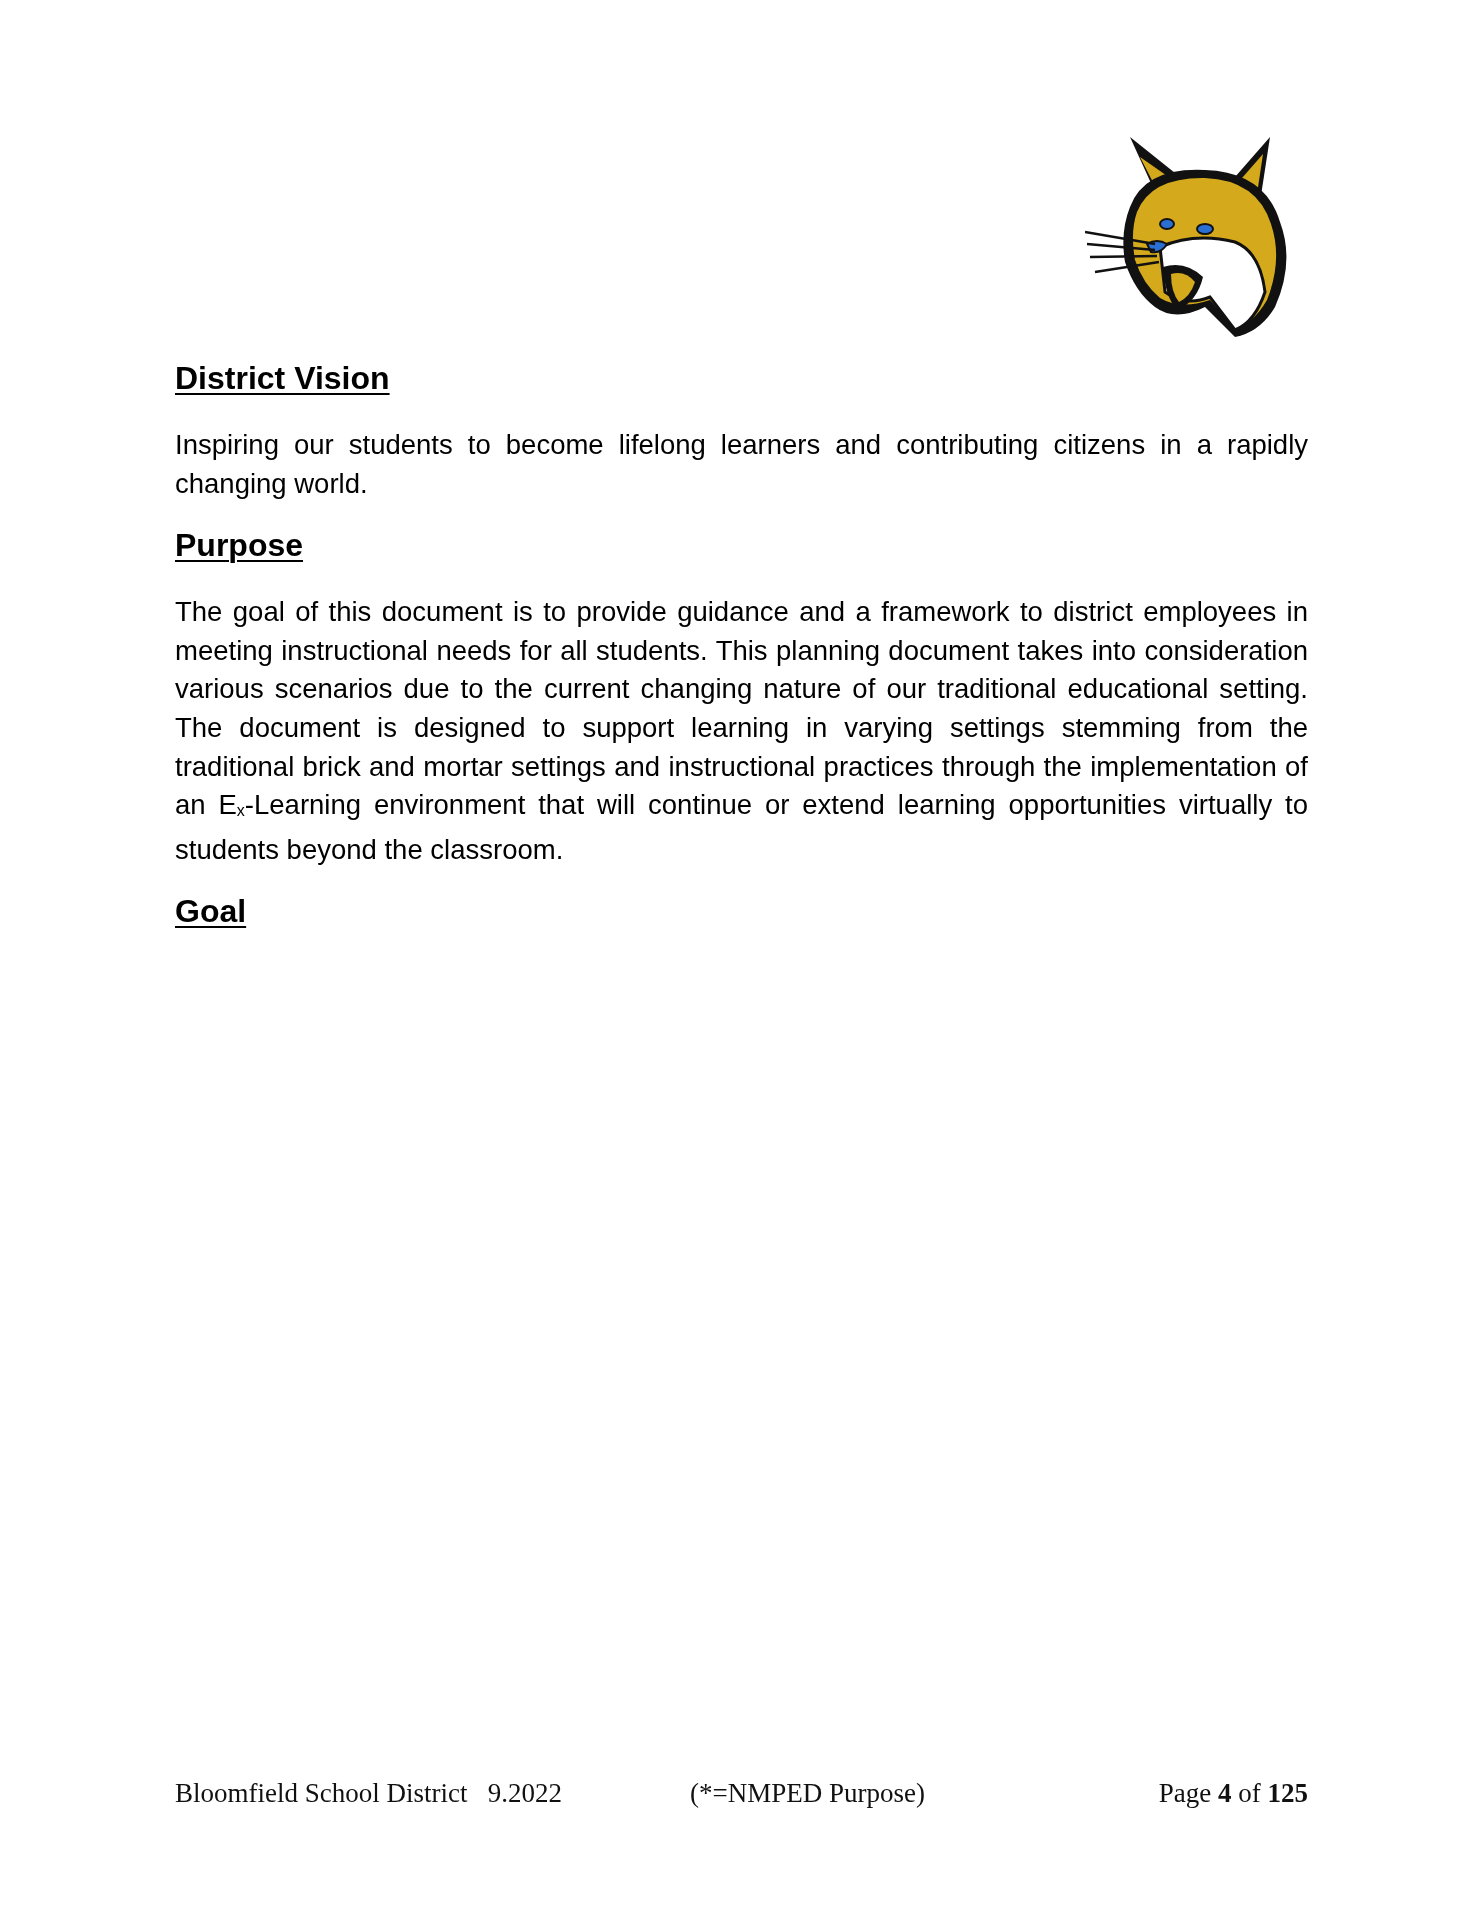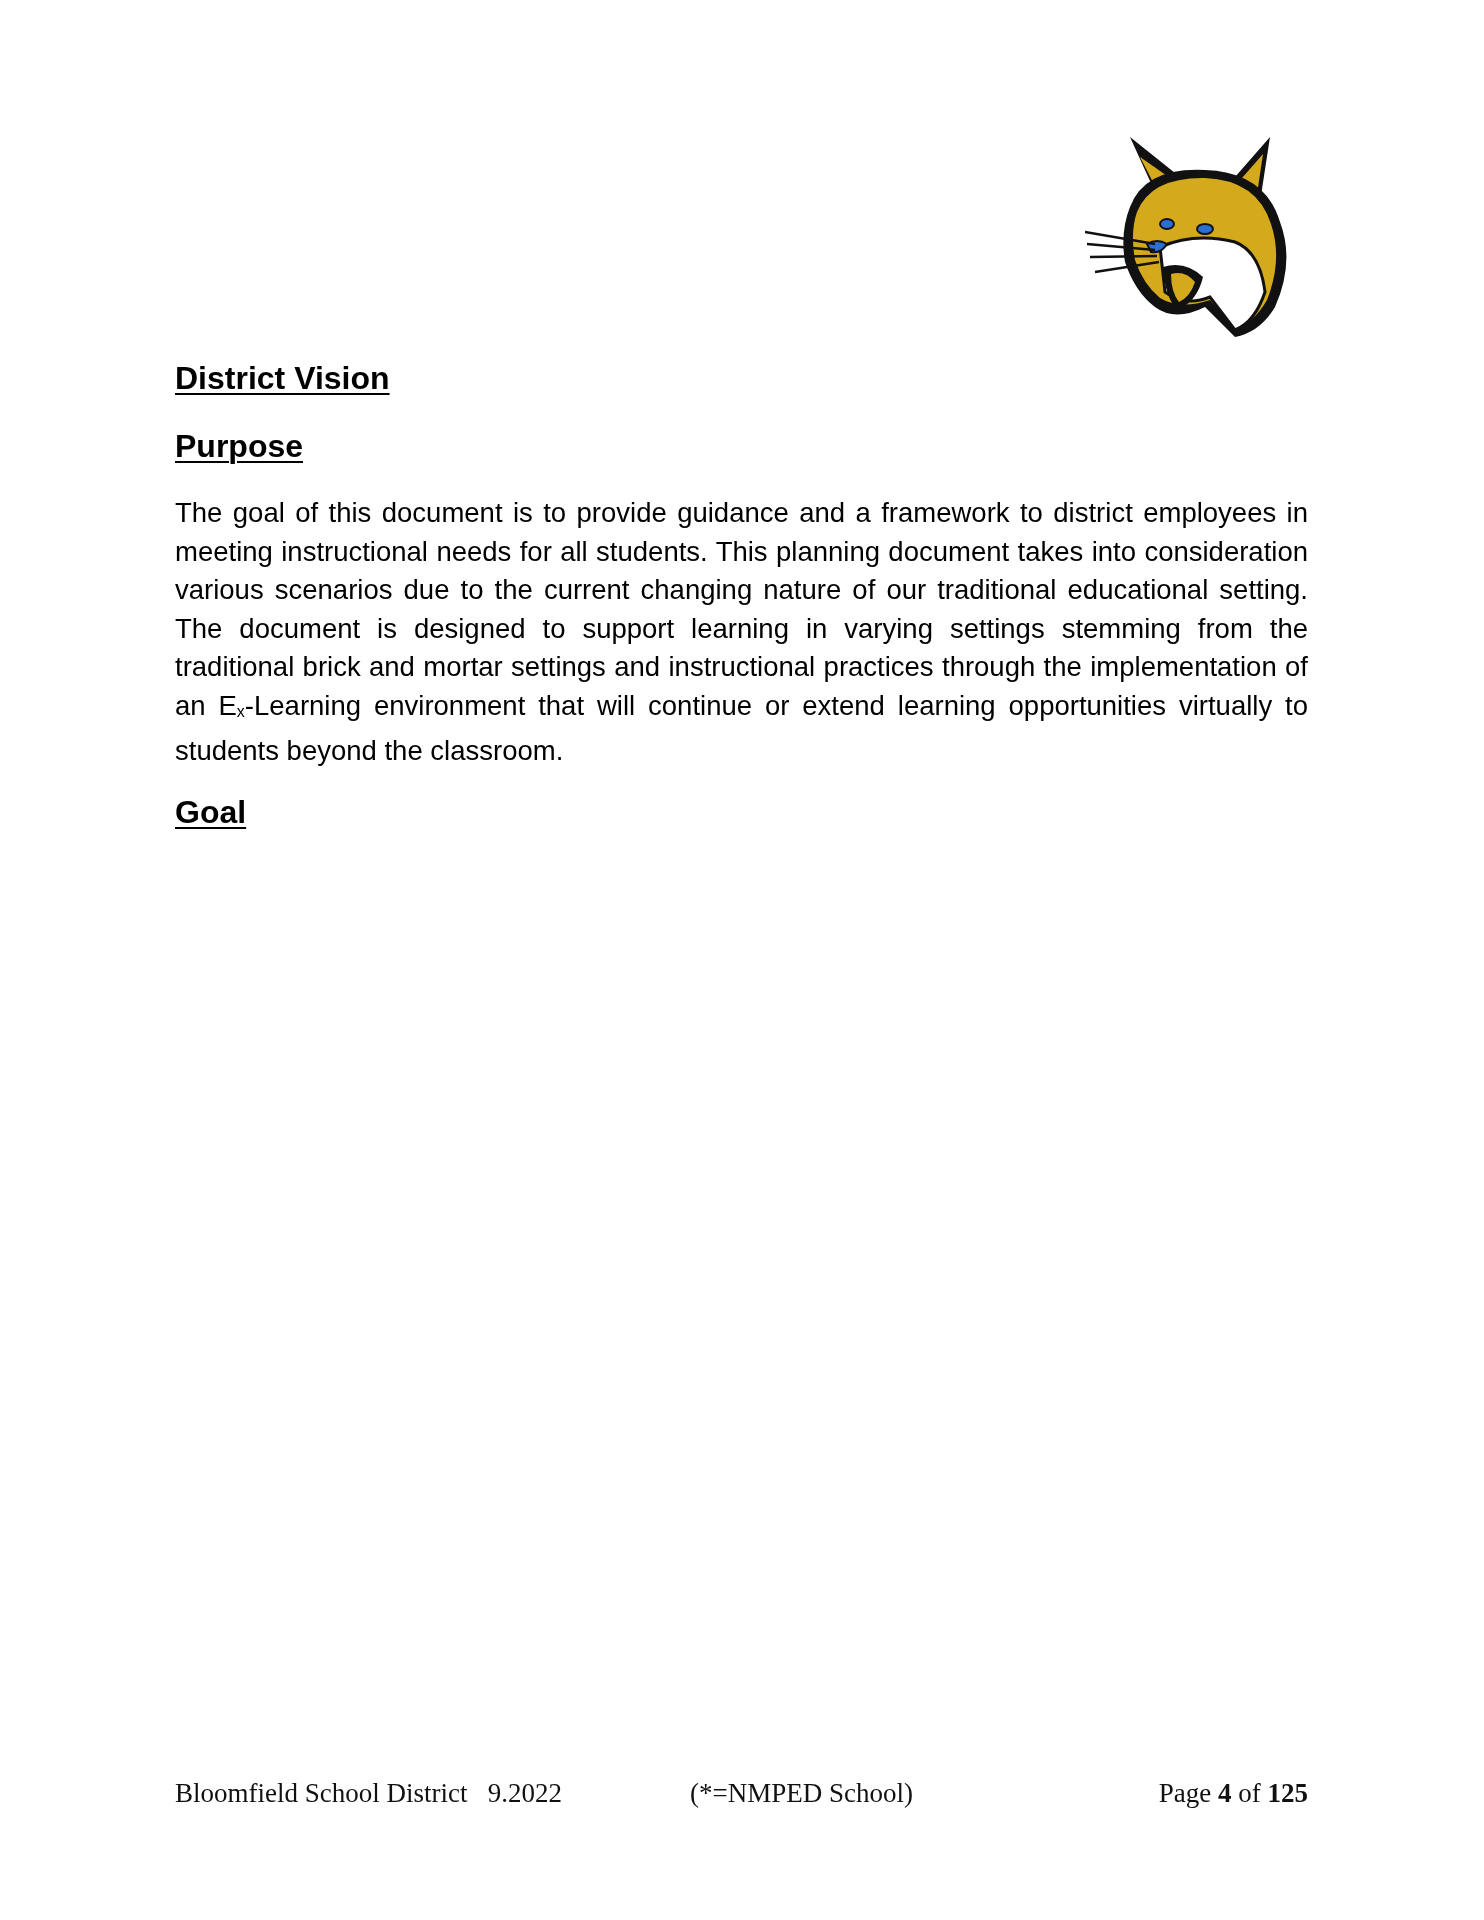--- a/index.html
+++ b/index.html
@@ -58,27 +58,28 @@
     <path d="M78 135 Q100 128 118 145 Q112 170 92 178 Q80 165 78 135 Z" fill="#111"></path>
     <path d="M86 142 Q100 138 110 150 Q105 165 94 170 Q86 160 86 142 Z" fill="#d4a91c"></path>
 
     <path d="M0 100 L70 112 M2 112 L70 118 M5 125 L72 124 M10 140 L74 130" stroke="#111" stroke-width="2.5" fill="none"></path>
   </svg>
 </div>
 
 <div class="content">
   <div>
     <h2 class="heading">District Vision</h2>
+    <p class="para">Inspiring our students to become lifelong learners and contributing citizens in a rapidly changing world.</p>
   </div>
   <div>
     <h2 class="heading">Purpose</h2>
     <p class="para"><span>The goal of this document is to provide guidance and a framework to district employees in meeting instructional needs for all students.  This planning document takes into consideration various scenarios due to the current changing nature of our traditional educational setting.  The document is designed to support learning in varying settings stemming from the traditional brick and mortar settings and instructional practices through the implementation of an E</span><sub>x</sub><span>-Learning environment that will continue or extend learning opportunities virtually to students beyond the classroom.</span></p>
   </div>
   <div>
     <h2 class="heading">Goal</h2>
   </div>
 </div>
 
 <div class="footer">
   <span class="f-left">Bloomfield School District   9.2022</span>
-  <span class="f-mid">(*=NMPED School)</span>
+  <span class="f-mid">(*=NMPED Purpose)</span>
   <span class="f-right"><span style="position:static">Page </span><b>4</b><span style="position:static"> of </span><b>125</b></span>
 </div>
 
 </body></html>

